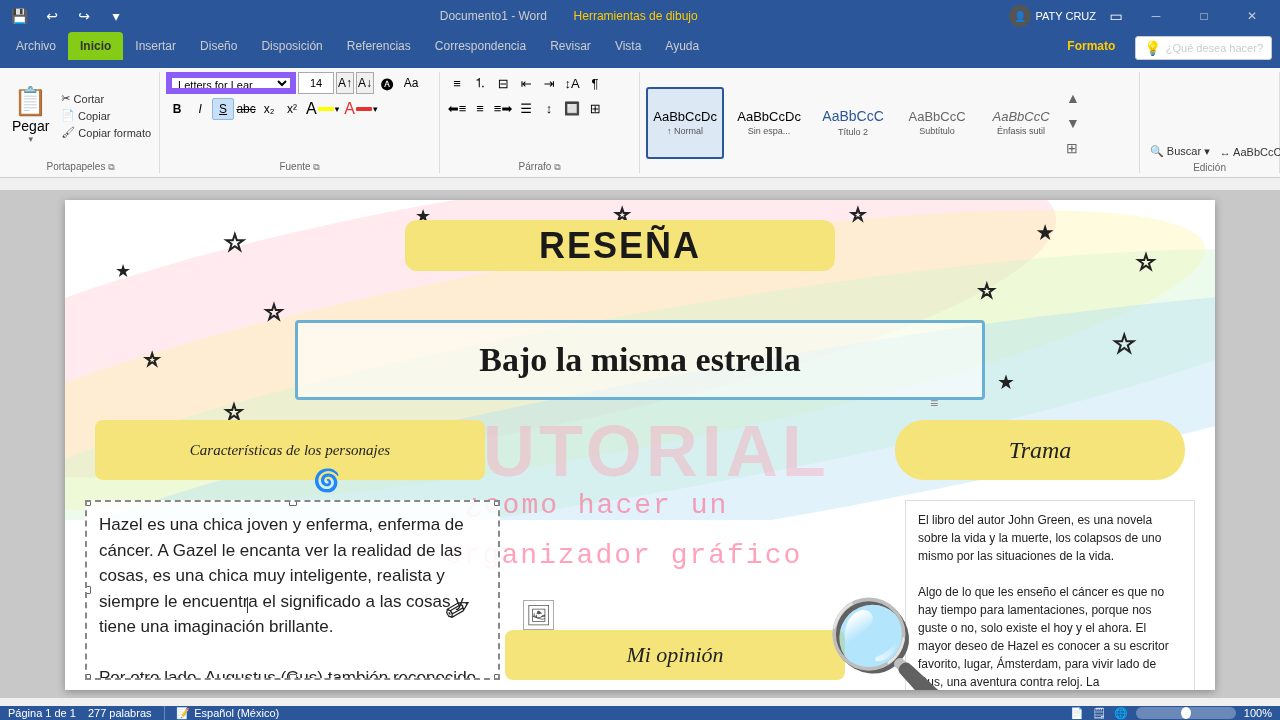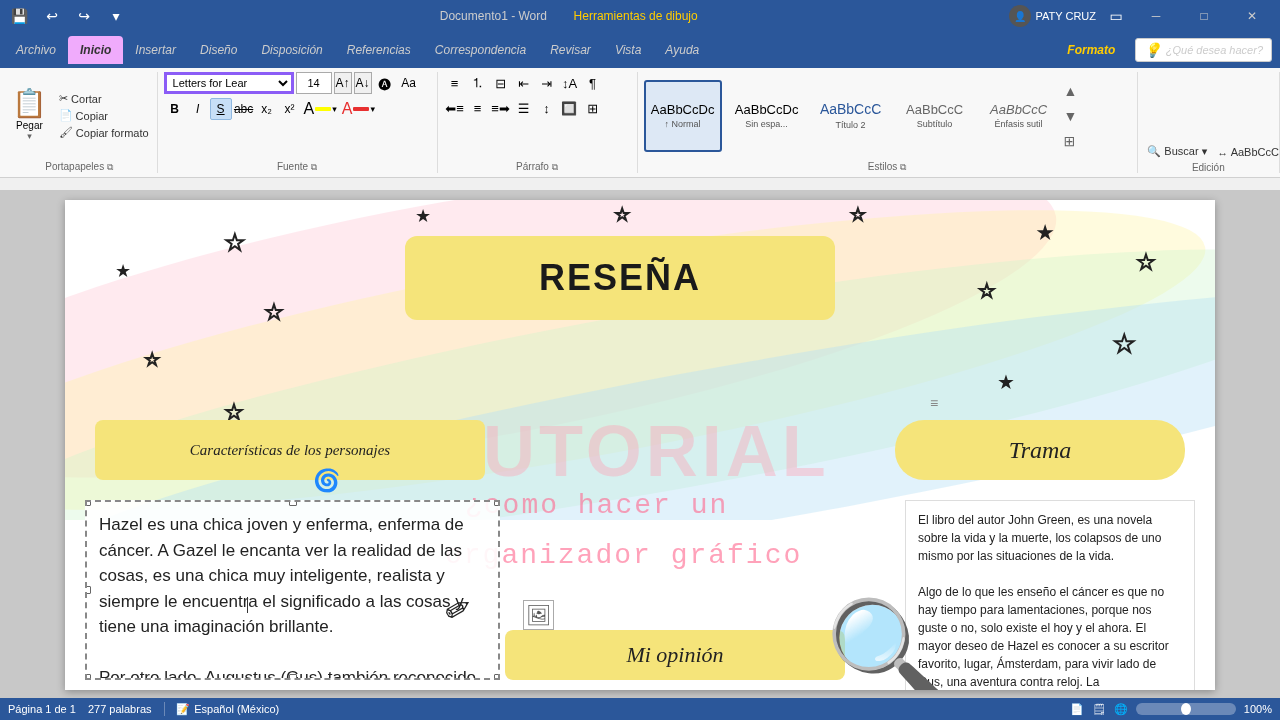--- a/index.html
+++ b/index.html
@@ -20,35 +20,34 @@
     #titlebar-right { display: flex; align-items: center; gap: 8px; }
     .user-area { display: flex; align-items: center; gap: 4px; font-size: 11px; }
     .user-avatar { width: 22px; height: 22px; border-radius: 50%; background: #555; overflow: hidden; display: flex; align-items: center; justify-content: center; font-size: 10px; }
     .win-btn { width: 40px; height: 32px; display: flex; align-items: center; justify-content: center; font-size: 12px; cursor: pointer; color: #ccc; }
 
     
     #ribbon-tabs {
       height: 36px;
       background: #2b579a;
       display: flex;
-      align-items: center;
+      align-items: flex-start;
       padding-left: 4px;
-      font-style: italic;
     }
     .ribbon-tab {
       padding: 6px 12px;
       font-size: 12px;
       color: #ccc;
       cursor: pointer;
       border-radius: 4px 4px 0 0;
       height: 28px;
       display: flex;
       align-items: center;
     }
-    .ribbon-tab.active { background: #f0abfc; color: #333; font-weight: 600; }
+    .ribbon-tab.active { background: #84cc16; color: #333; font-weight: 600; }
     .ribbon-tab.format-tab { color: white; }
 
     
     #ribbon {
       height: 110px;
       background: #f8f8f8;
       border-bottom: 1px solid #d0d0d0;
       display: flex;
       align-items: stretch;
       padding: 4px 0;
@@ -80,21 +79,21 @@
     
     .paste-btn {
       display: flex;
       flex-direction: column;
       align-items: center;
       cursor: pointer;
       padding: 4px 6px;
       border-radius: 3px;
     }
     .paste-btn .icon { font-size: 28px; line-height: 1; }
-    .paste-btn .label { font-size: 10px; margin-top: 2px; }
+    .paste-btn .label { font-size: 14px; margin-top: 2px; }
 
     
     .ribbon-stack {
       display: flex;
       flex-direction: column;
       gap: 0;
     }
     .ribbon-small-btn {
       font-size: 11px;
       color: #333;
@@ -103,21 +102,21 @@
       border-radius: 2px;
       display: flex;
       align-items: center;
       gap: 3px;
       white-space: nowrap;
     }
 
     
     .font-row { display: flex; align-items: center; gap: 2px; margin-bottom: 2px; }
     .font-select {
-      width: 130px; height: 22px; font-size: 11px; border: 3px solid #8b5cf6; padding: 0 2px; background: white; cursor: pointer;
+      width: 130px; height: 22px; font-size: 11px; border: 6px solid #8b5cf6; padding: 0 2px; background: white; cursor: pointer;
     }
     .font-size-input {
       width: 36px; height: 22px; font-size: 11px; border: 1px solid #aaa; text-align: center; padding: 0 2px;
     }
     .font-size-btn { width: 18px; height: 22px; font-size: 12px; border: 1px solid #aaa; background: #f0f0f0; cursor: pointer; display: flex; align-items: center; justify-content: center; }
     
     .format-row { display: flex; align-items: center; gap: 1px; }
     .fmt-btn { width: 22px; height: 22px; font-size: 12px; border: 1px solid transparent; background: transparent; cursor: pointer; display: flex; align-items: center; justify-content: center; border-radius: 2px; }
     .fmt-btn.active { background: #c7dff7; border-color: #90b8e0; }
 
@@ -146,21 +145,21 @@
 
     
     .what-to-do { display: flex; align-items: center; background: white; border: 1px solid #ccc; border-radius: 3px; padding: 2px 8px; height: 24px; gap: 4px; font-size: 11px; color: #666; cursor: pointer; }
 
     
     #statusbar {
       position: absolute;
       bottom: 0;
       left: 0;
       right: 0;
-      height: 22px;
+      height: 14px;
       background: #2b579a;
       display: flex;
       align-items: center;
       padding: 0 8px;
       color: white;
       font-size: 11px;
       gap: 12px;
     }
     .status-item { display: flex; align-items: center; gap: 4px; cursor: pointer; }
     .status-right { margin-left: auto; display: flex; align-items: center; gap: 8px; }
@@ -196,27 +195,26 @@
       height: 490px;
       overflow: hidden;
     }
 
     
     .title-box {
       position: absolute;
       top: 20px;
       left: 340px;
       width: 430px;
-      height: 84px;
+      height: 51px;
       background: #f5e47a;
       border-radius: 12px;
       display: flex;
       align-items: center;
       justify-content: center;
-      margin-top: 16px;
     }
     .title-box-text {
       font-size: 36px;
       font-weight: 900;
       font-family: 'Arial Black', Arial, sans-serif;
       letter-spacing: 2px;
       color: #1a1a1a;
     }
 
     
@@ -576,23 +574,20 @@
           <div class="style-preview" style="font-size:13px; font-style:italic; color:#666;">AaBbCcC</div>
           <div class="style-label">Énfasis sutil</div>
         </div>
       </div>
       <div style="display:flex; flex-direction:column; justify-content:space-between; height:70px; margin-left:2px;">
         <div class="styles-scroll-btn">▲</div>
         <div class="styles-scroll-btn">▼</div>
         <div class="styles-scroll-btn">⊞</div>
       </div>
     </div>
-    <div class="ribbon-group-label">Estilos
-      <span style="font-size:9px; cursor:pointer;">⧉</span>
-    </div>
   </div>
 
   <div class="ribbon-group" style="min-width:90px;">
     <div class="ribbon-group-content" style="flex-direction:row;align-items:flex-end;">
       <div class="ribbon-small-btn">🔍 Buscar ▾</div>
       <div class="ribbon-small-btn">↔ AaBbCcC...</div>
       <div class="ribbon-small-btn">▣ Seleccionar ▾</div>
     </div>
     <div class="ribbon-group-label">Edición</div>
   </div>
@@ -641,20 +636,23 @@
 
         <span style="position:absolute; top:5px; left:550px; font-size:16px; color:transparent; -webkit-text-stroke:2px #222;">★</span>
         <span style="position:absolute; top:5px; left:350px; font-size:18px; color:#222;">★</span>
         <span style="position:absolute; top:5px; right:350px; font-size:16px; color:transparent; -webkit-text-stroke:2px #222;">★</span>
       </div>
 
       <div class="title-box" style="z-index:2;">
         <span class="title-box-text">RESEÑA</span>
       </div>
 
+      <div class="subtitle-box" style="z-index:2;">
+        <span class="subtitle-text">Bajo la misma estrella</span>
+      </div>
 
       <div class="tutorial-text" style="z-index:2;">TUTORIAL</div>
       <div class="tutorial-subtitle" style="z-index:2;">¿como hacer un</div>
       <div class="tutorial-line2" style="z-index:2;">organizador gráfico</div>
 
       <div class="left-yellow-box" style="z-index:3;">
         <span class="left-yellow-text">Características de los personajes</span>
       </div>
 
       <div style="position:absolute; top:268px; left:248px; font-size:22px; color:#888; z-index:4;">🌀</div>

